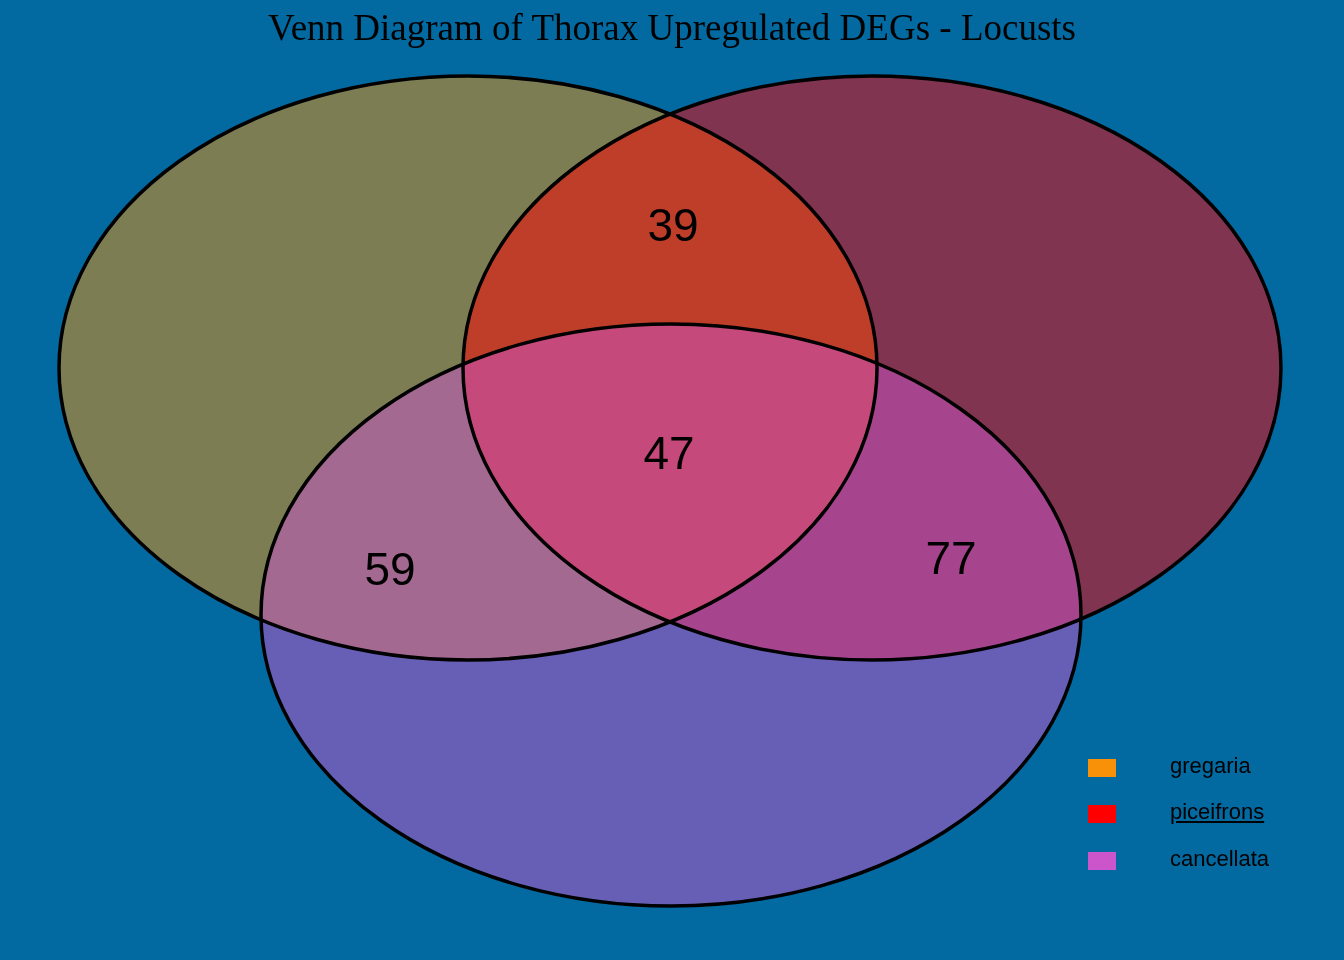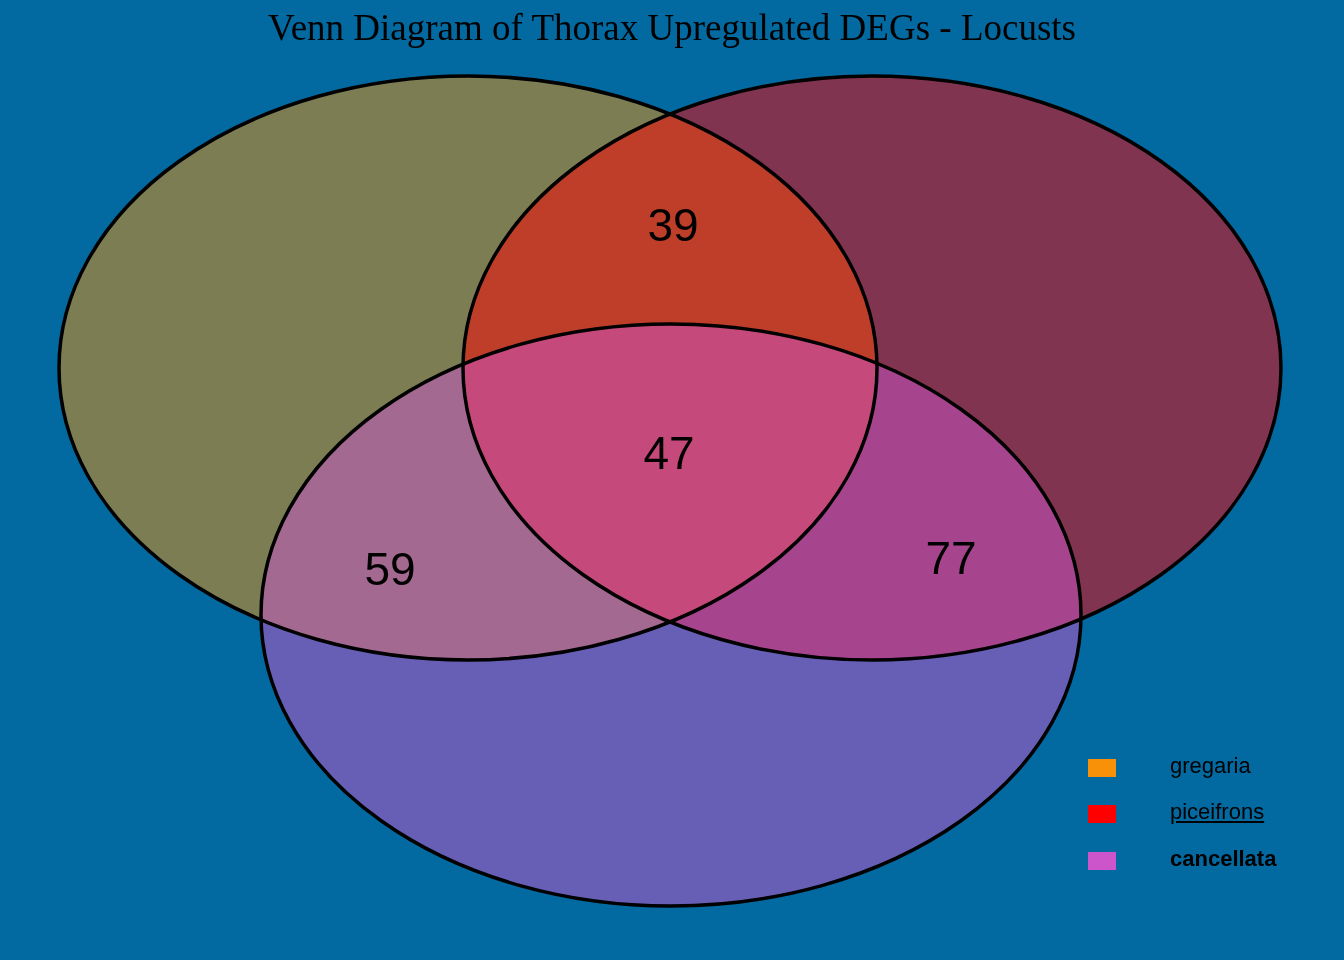--- a/index.html
+++ b/index.html
@@ -81,18 +81,18 @@
   <div class="count" style="left:951px; top:558px;">77</div>
 
   <div class="legend-row" style="top:759px;">
     <div class="legend-swatch" style="background: rgb(248, 145, 8);"></div>
     <div class="legend-label">gregaria</div>
   </div>
   <div class="legend-row" style="top:805px;text-decoration:underline;">
     <div class="legend-swatch" style="background: rgb(255, 0, 0);"></div>
     <div class="legend-label">piceifrons</div>
   </div>
-  <div class="legend-row" style="top:852px;font-weight:bold;">
+  <div class="legend-row" style="top:852px;">
     <div class="legend-swatch" style="background: rgb(204, 85, 204);"></div>
     <div class="legend-label">cancellata</div>
   </div>
 
 </div>
 
 </body></html>

